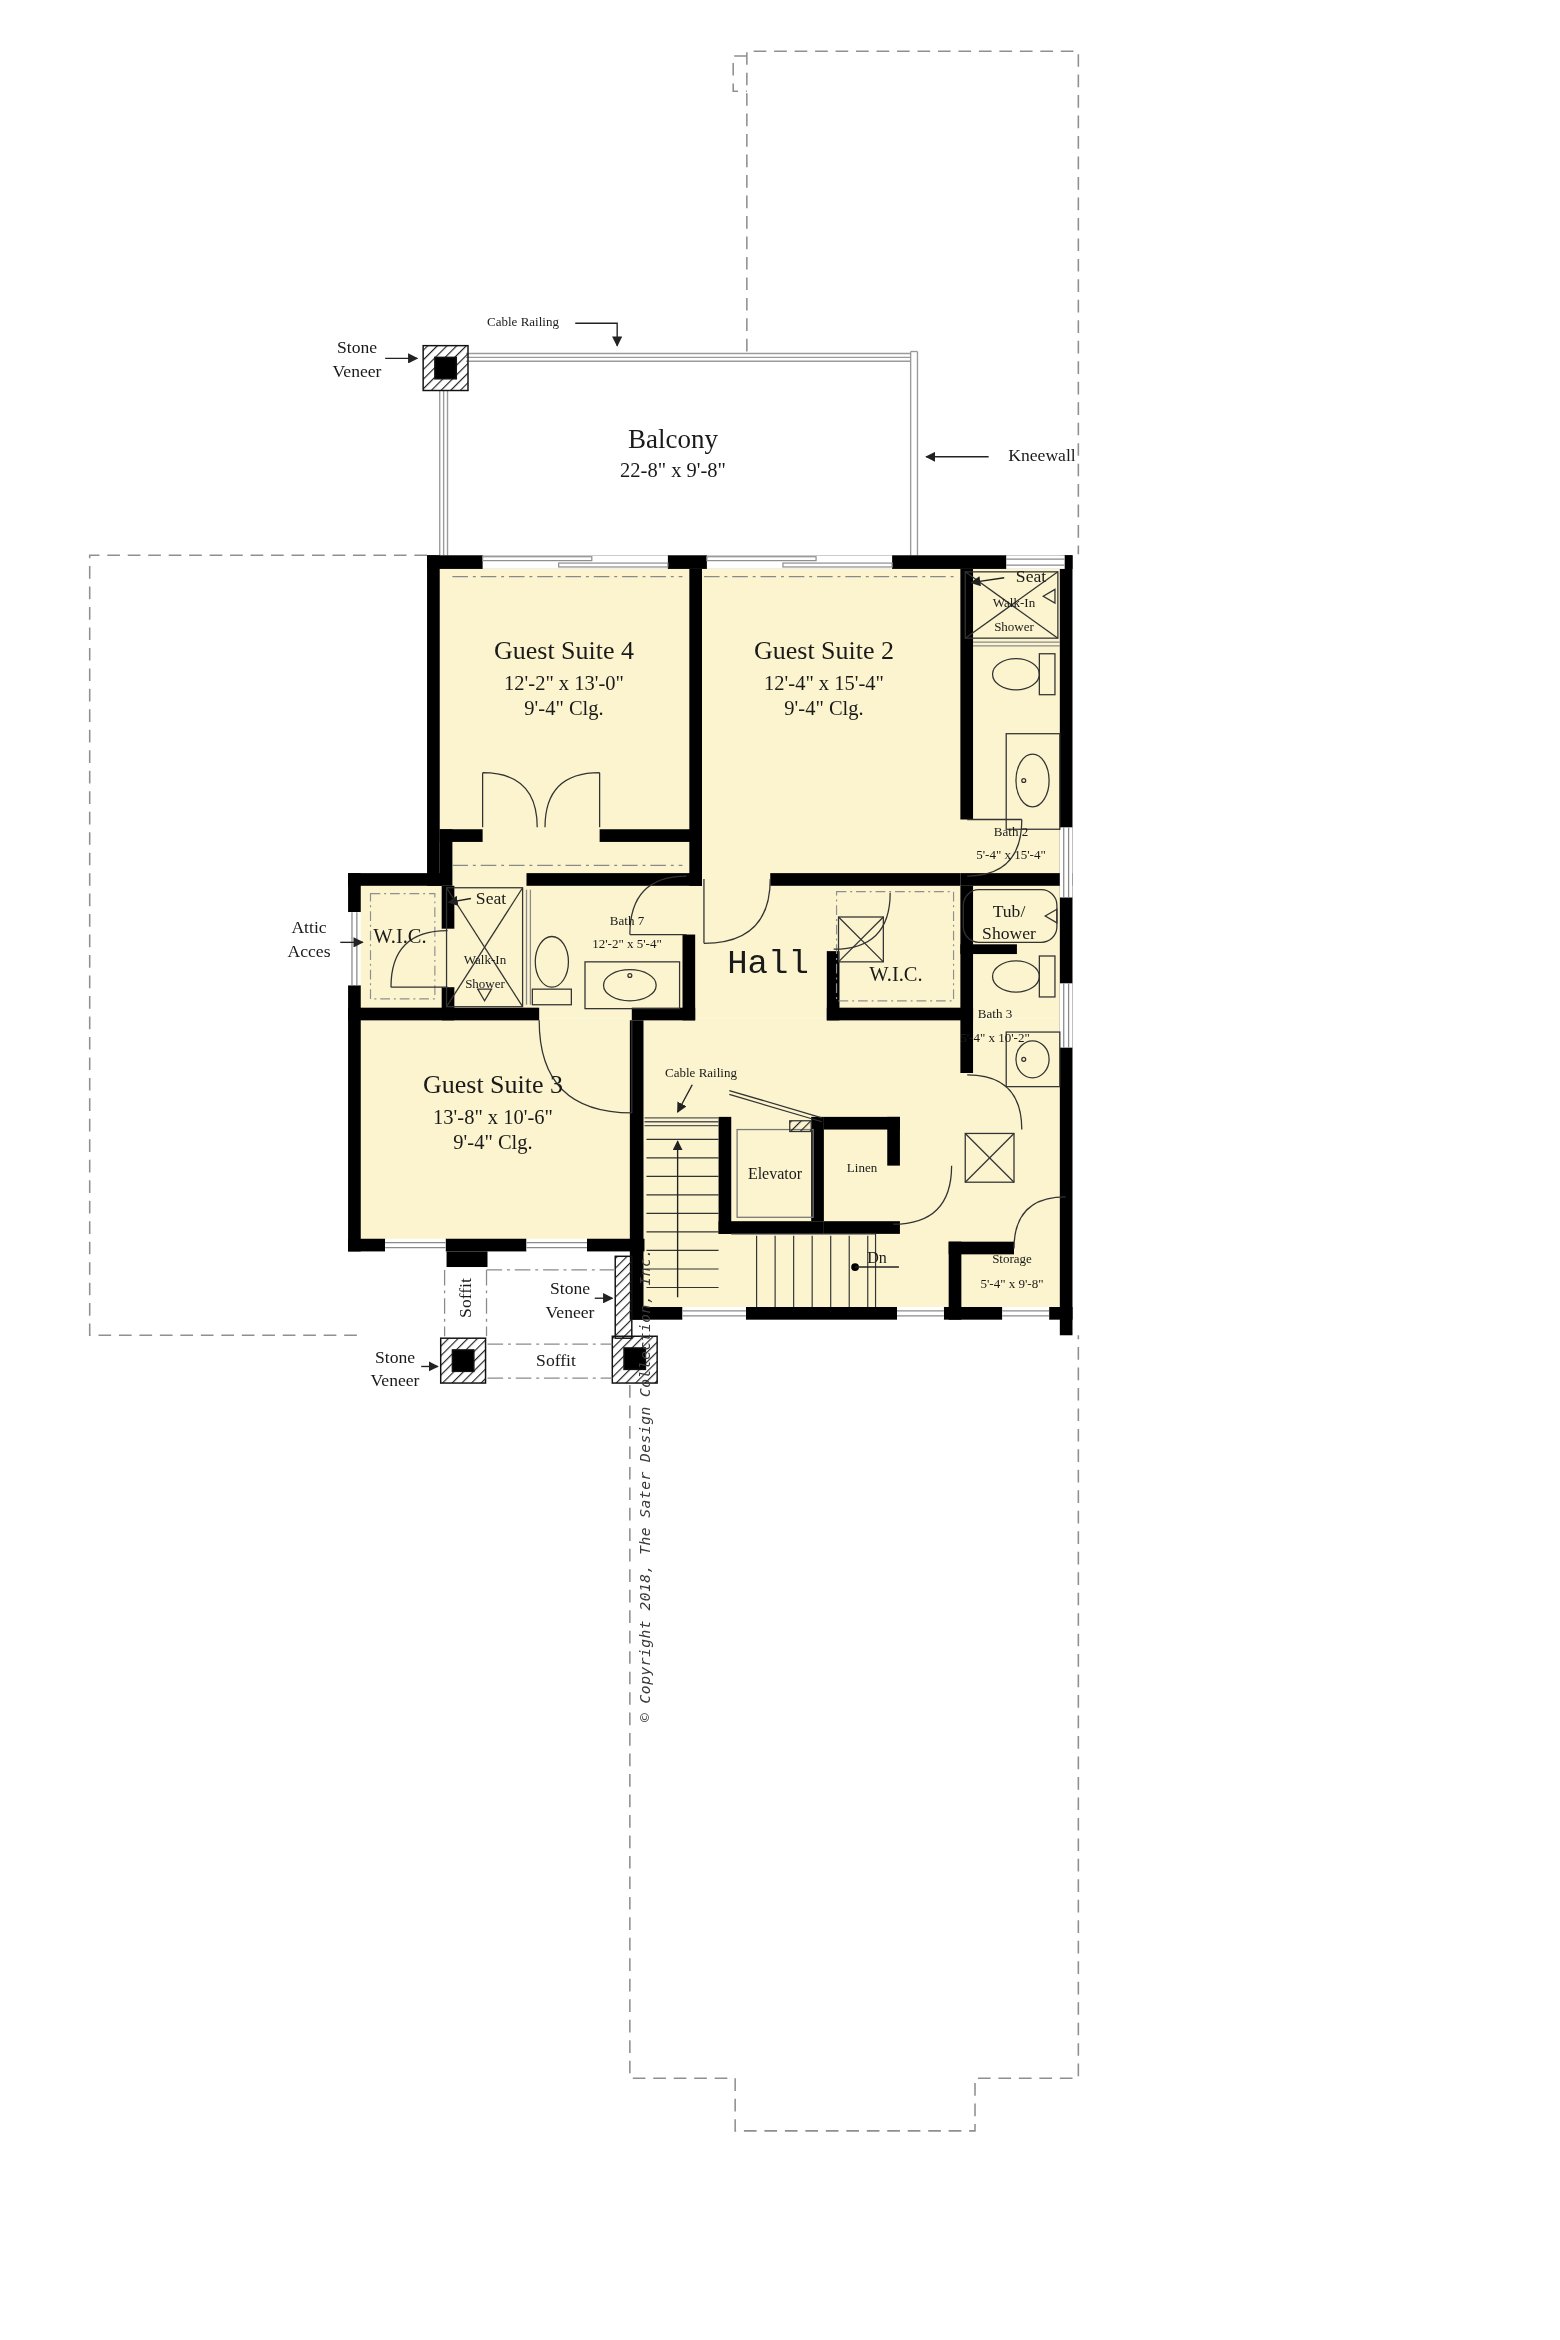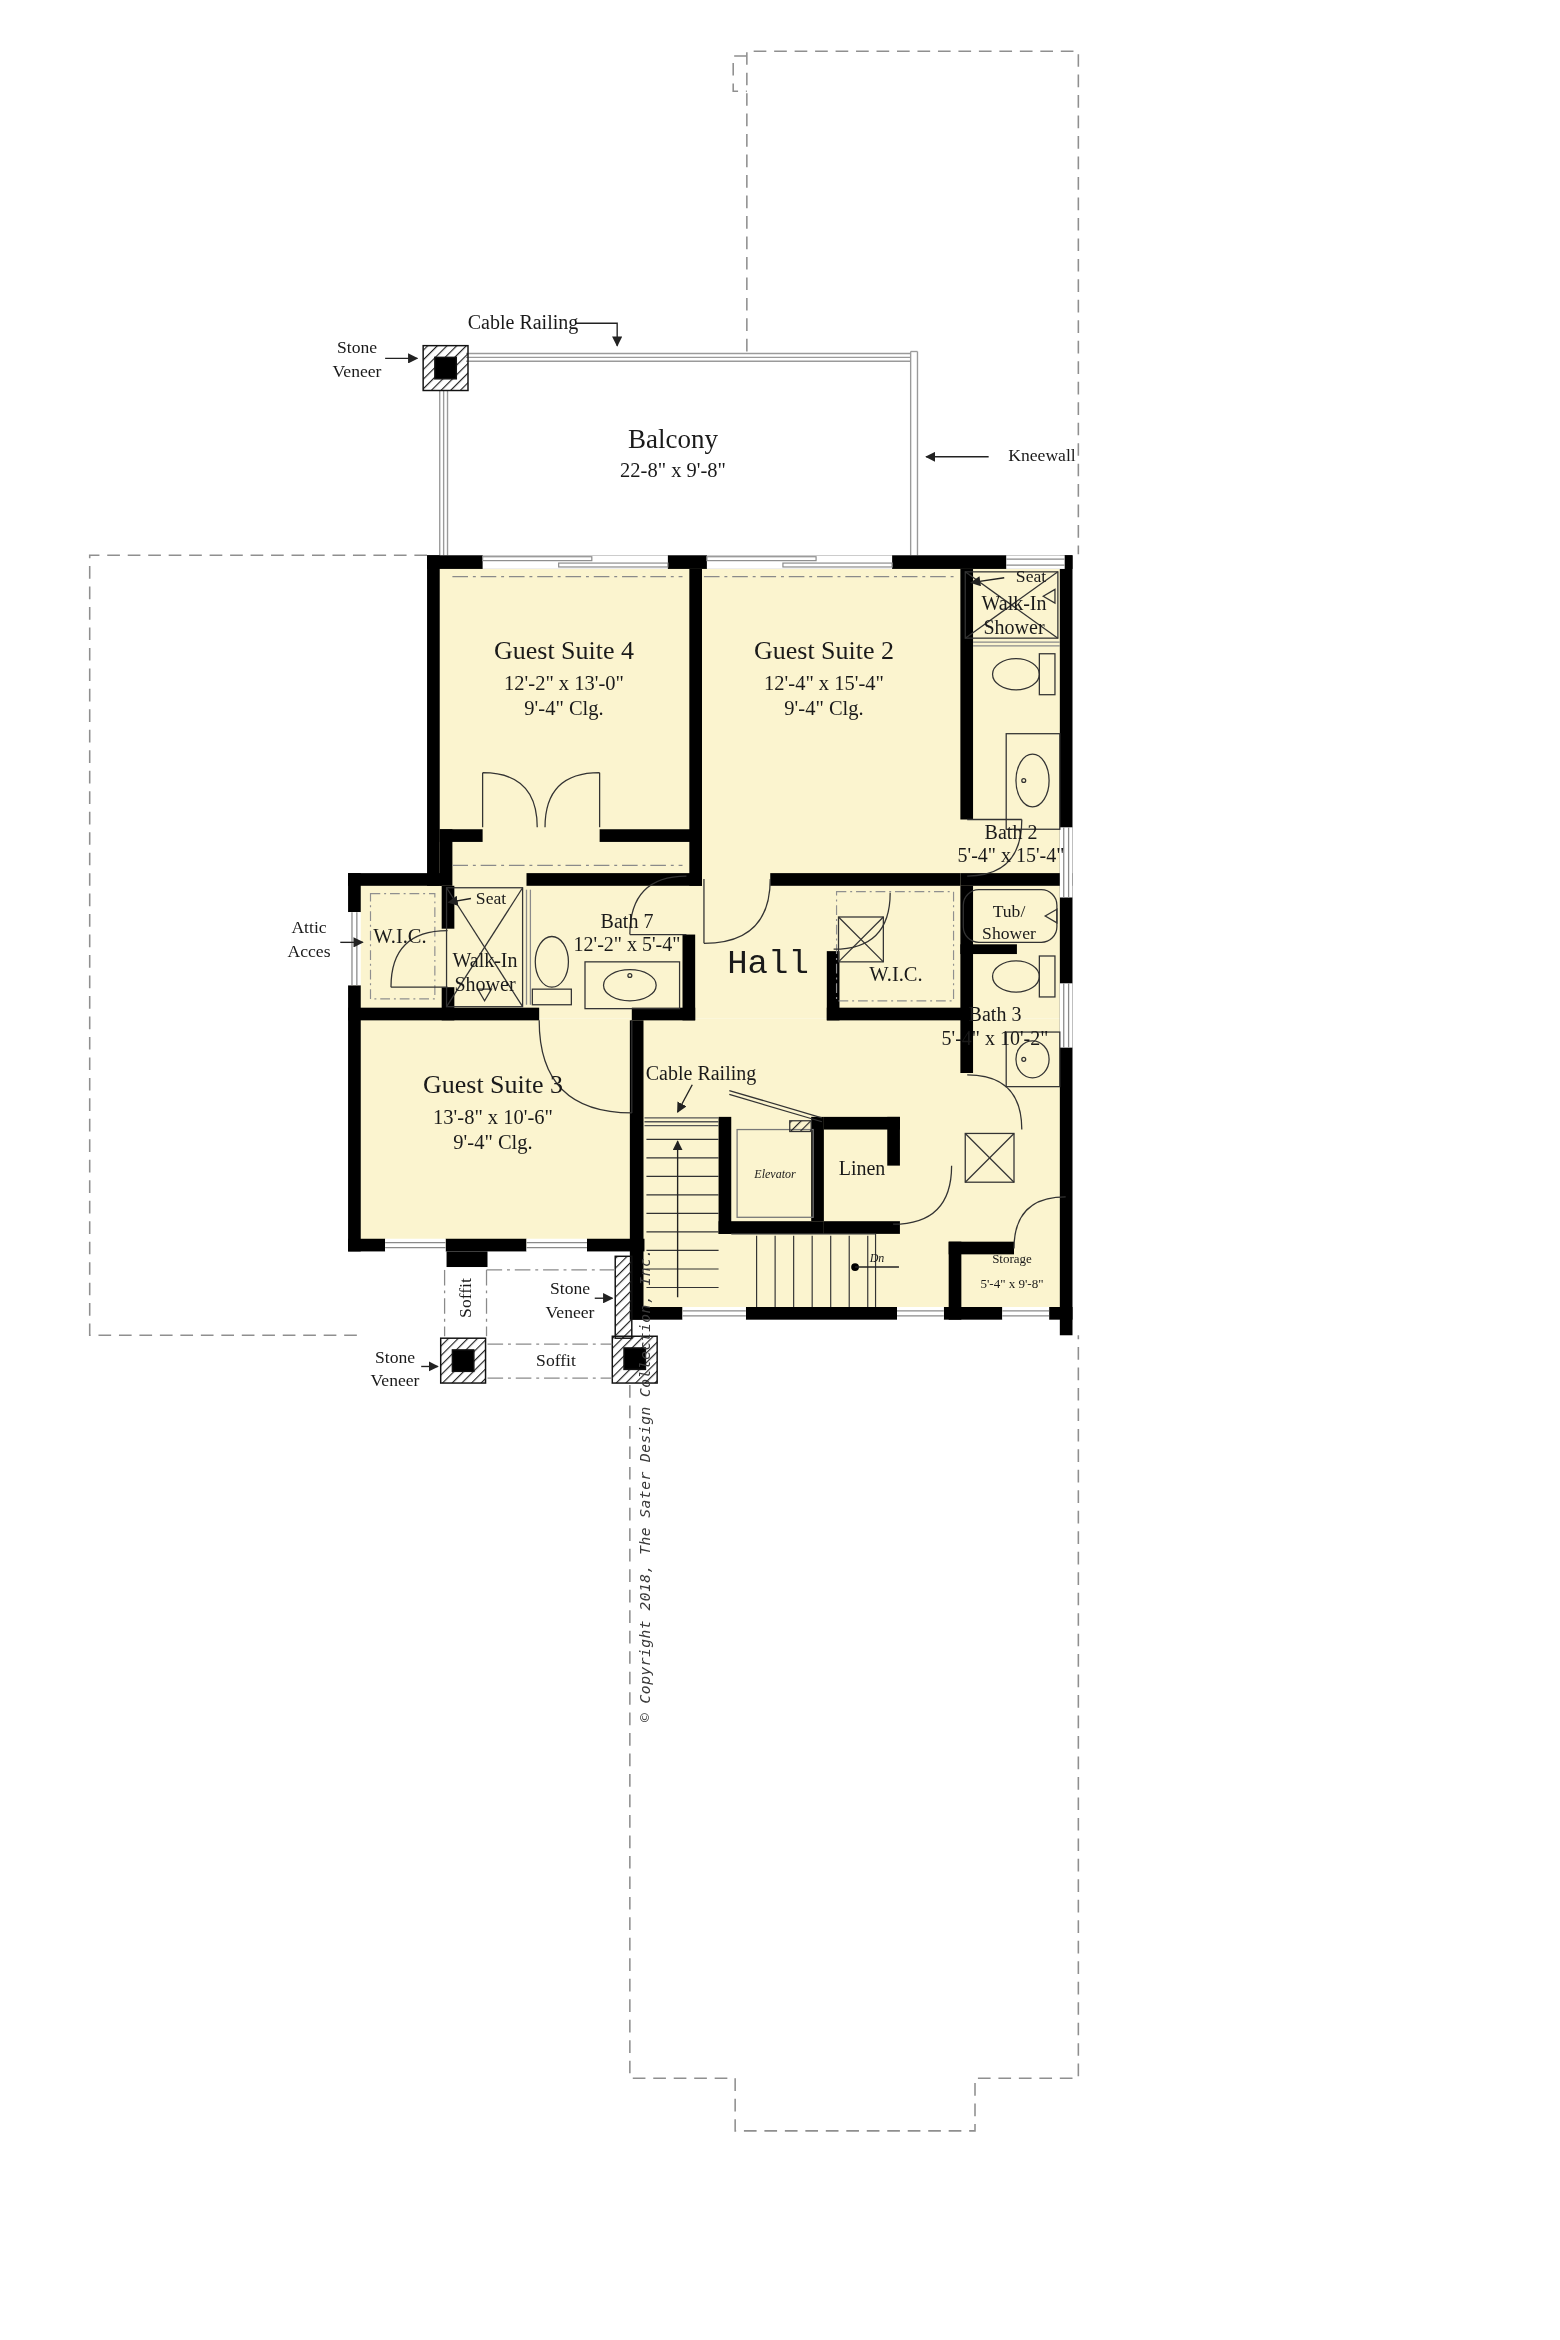--- a/index.html
+++ b/index.html
@@ -1,22 +1,22 @@
 <!DOCTYPE html>
 <html><head>
 <meta charset="utf-8">
 <style>
   html,body{margin:0;padding:0;background:#fff;}
   .canvas{position:relative;width:1560px;height:2341px;background:#ffffff;overflow:hidden;
           font-family:"Liberation Serif", serif;color:#1a1a1a;}
   .plan-svg{position:absolute;left:0;top:0;}
   .lbl{position:absolute;transform:translate(-50%,-50%);white-space:nowrap;text-align:center;line-height:1.05;}
   .n31{font-size:34px;font-family:Liberation Mono, monospace;} .n28{font-size:27px;} .n27{font-size:26px;}
-  .n21{font-size:20.5px;} .n20{font-size:13px;} .n19{font-size:20px;}
-  .n18{font-size:17.6px;} .n17{font-size:12px;font-style:italic;}
+  .n21{font-size:20.5px;} .n20{font-size:13px;} .n19{font-size:13px;}
+  .n18{font-size:17.6px;} .n17{font-size:16px;}
   .rot{transform:translate(-50%,-50%) rotate(-90deg);}
   .copyright{position:absolute;left:636px;top:1722px;transform:rotate(-90deg);transform-origin:0 0;
              font-family:"DejaVu Sans Mono", monospace;font-style:italic;font-size:14.6px;
              color:#3a3a3a;letter-spacing:0.5px;white-space:nowrap;}
 </style>
 </head>
 <body>
 
 <div class="canvas">
 

